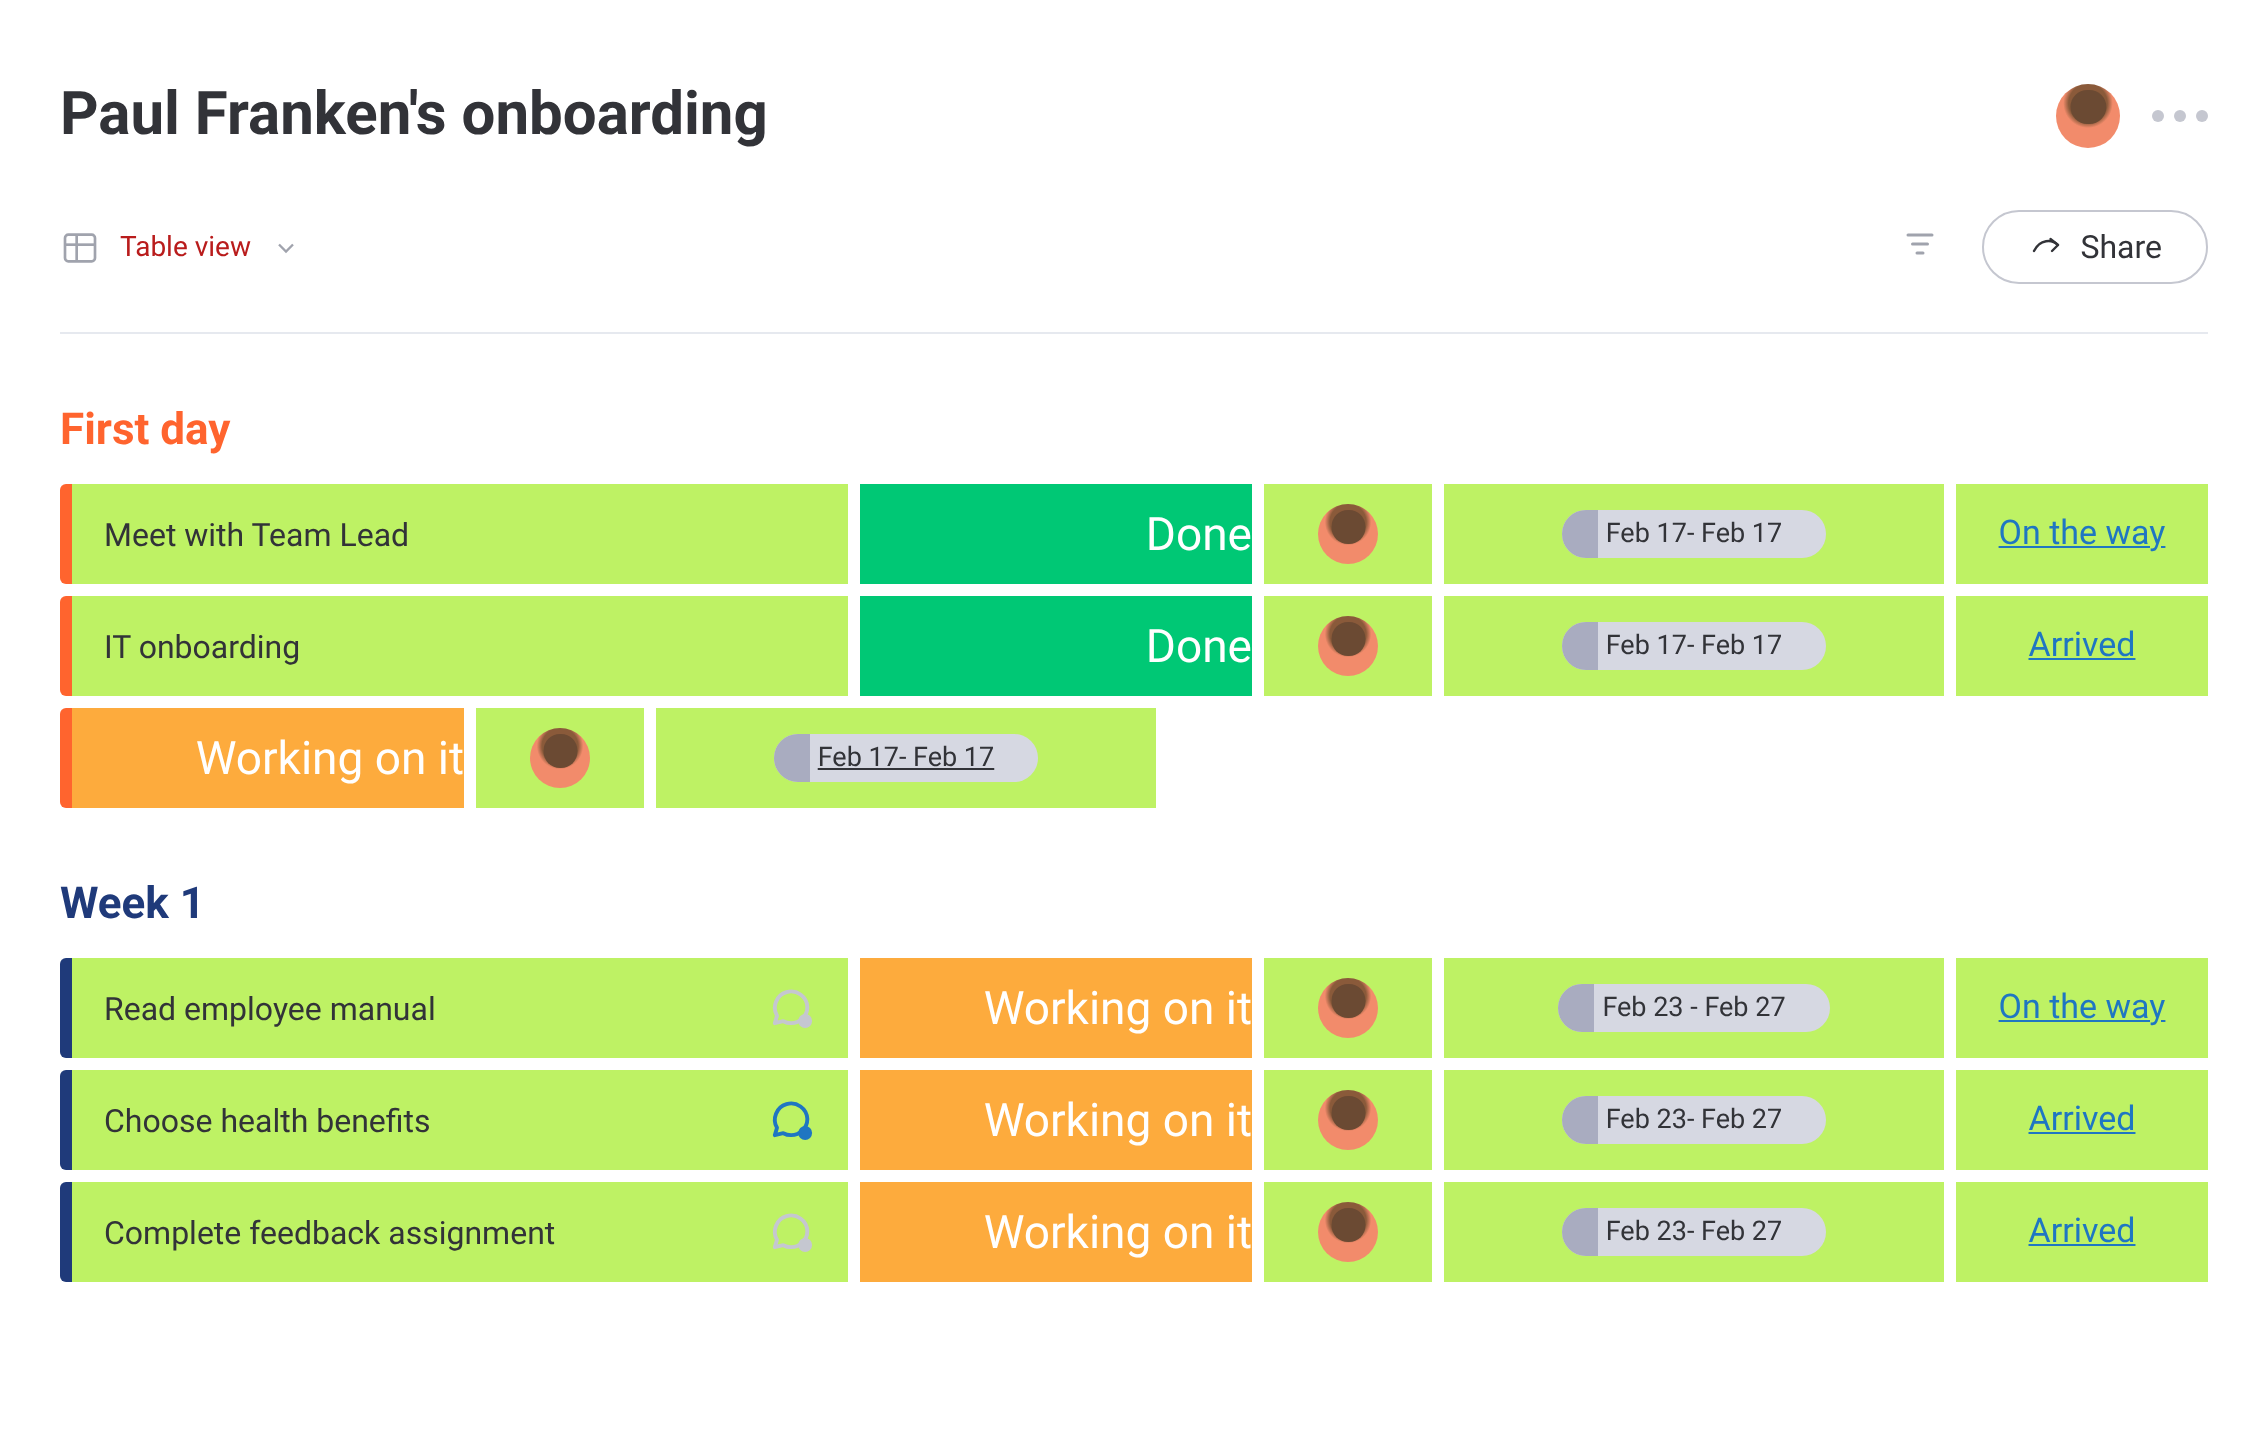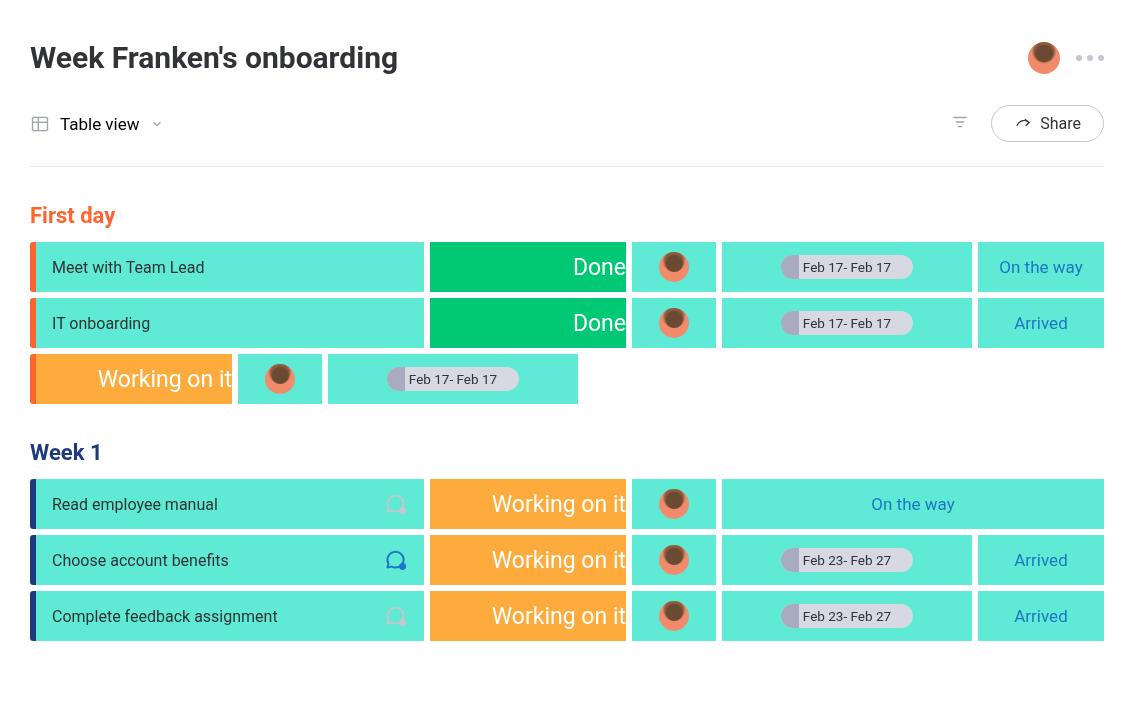--- a/index.html
+++ b/index.html
@@ -67,22 +67,22 @@
     align-items: center;
     justify-content: space-between;
     padding-bottom: 24px;
     border-bottom: 1px solid #e6e9ef;
     margin-bottom: 36px;
   }
   .toolbar-left {
     display: flex;
     align-items: center;
     gap: 10px;
-    color: #000000;
-    font-size: 17px;
+    color: #b91c1c;
+    font-size: 14px;
     cursor: pointer;
     justify-content: flex-end;
   }
   .toolbar-right {
     display: flex;
     align-items: center;
     gap: 22px;
   }
   .filter-icon {
     color: #a0a3ad;
@@ -118,26 +118,26 @@
     margin-bottom: 6px;
   }
   .color-bar {
     width: 6px;
     border-radius: 3px 0 0 3px;
     flex-shrink: 0;
   }
   .color-bar.orange { background: #ff642e; }
   .color-bar.navy { background: #1f3a7a; }
   .cell {
-    background: #5eead4;
+    background: #bef264;
     margin-right: 6px;
     display: flex;
     align-items: center;
   }
-  .cell:last-child { margin-right: 0; }
+  .cell:last-child { margin-right: 0; text-decoration: underline; }
   .task-cell {
     flex: 0 0 388px;
     padding: 0 16px;
     justify-content: space-between;
     font-size: 16px;
     color: #323338;
   }
   .status-cell {
     flex: 0 0 196px;
     justify-content: flex-end;
@@ -187,21 +187,21 @@
   }
   .chat-icon.muted svg { stroke: #c5c7d0; }
   .chat-icon.active svg { stroke: #1f76c2; }
   .chat-icon .dot { fill: #c5c7d0; }
   .chat-icon.active .dot { fill: #1f76c2; }
 </style>
 </head>
 <body>
 
 <div class="header-row">
-  <h1 class="page-title">Week Franken's onboarding</h1>
+  <h1 class="page-title">Paul Franken's onboarding</h1>
   <div class="header-right">
     <div class="avatar"></div>
     <div class="more-dots">
       <span></span>
         <span></span>
         <span></span>
     </div>
   </div>
 </div>
 
@@ -307,28 +307,33 @@
       <circle class="dot" cx="19" cy="18" r="3.2" stroke="none"></circle>
     </svg>
   </span>
       </div>
       <div class="cell status-cell working">
         <span>Working on it</span>
       </div>
       <div class="cell person-cell">
         <div class="avatar-sm"></div>
       </div>
+      <div class="cell date-cell">
+        <span class="date-pill">
+          <span style="position:relative">Feb 23 - Feb 27</span>
+        </span>
+      </div>
       <div class="cell action-cell">
         <span>On the way</span>
       </div>
     </div>
       <div class="row">
       <div class="color-bar navy"></div>
       <div class="cell task-cell">
-        <span>Choose account benefits</span>
+        <span>Choose health benefits</span>
         <span class="chat-icon active">
     <svg width="26" height="26" viewBox="0 0 24 24" fill="none" stroke-width="1.8" stroke-linecap="round" stroke-linejoin="round">
       <path d="M20 11.5a7.5 7.5 0 0 1-7.5 7.5c-1.3 0-2.5-.3-3.6-.9L5 19l1-3.4A7.5 7.5 0 1 1 20 11.5z"></path>
       <circle class="dot" cx="19" cy="18" r="3.2" stroke="none"></circle>
     </svg>
   </span>
       </div>
       <div class="cell status-cell working">
         <span>Working on it</span>
       </div>

